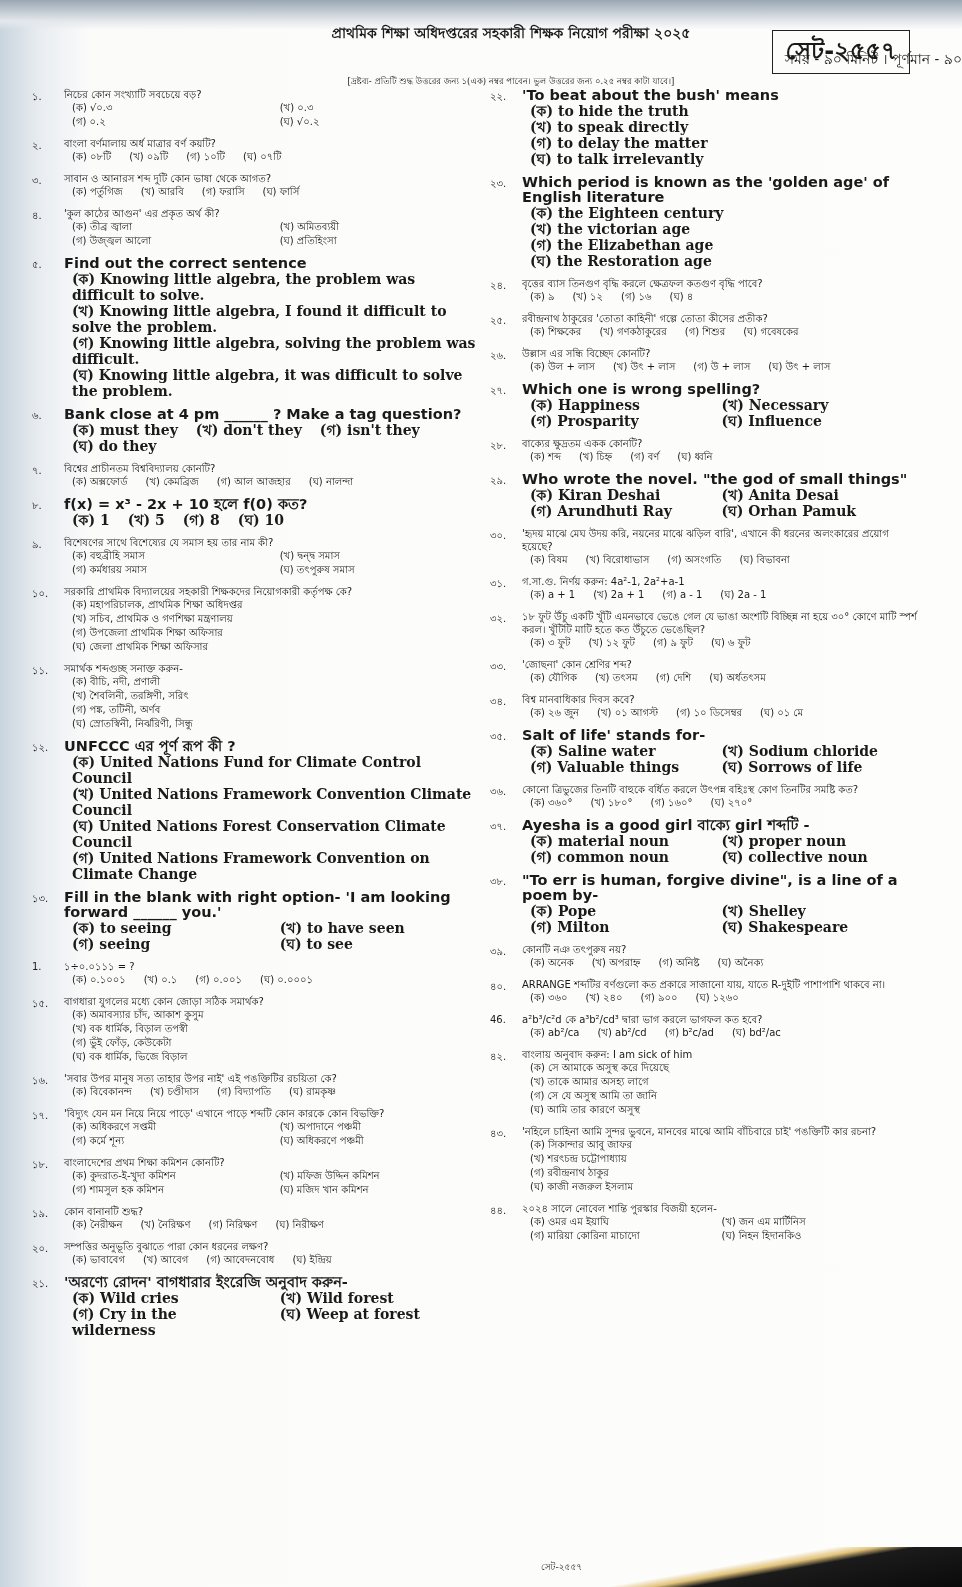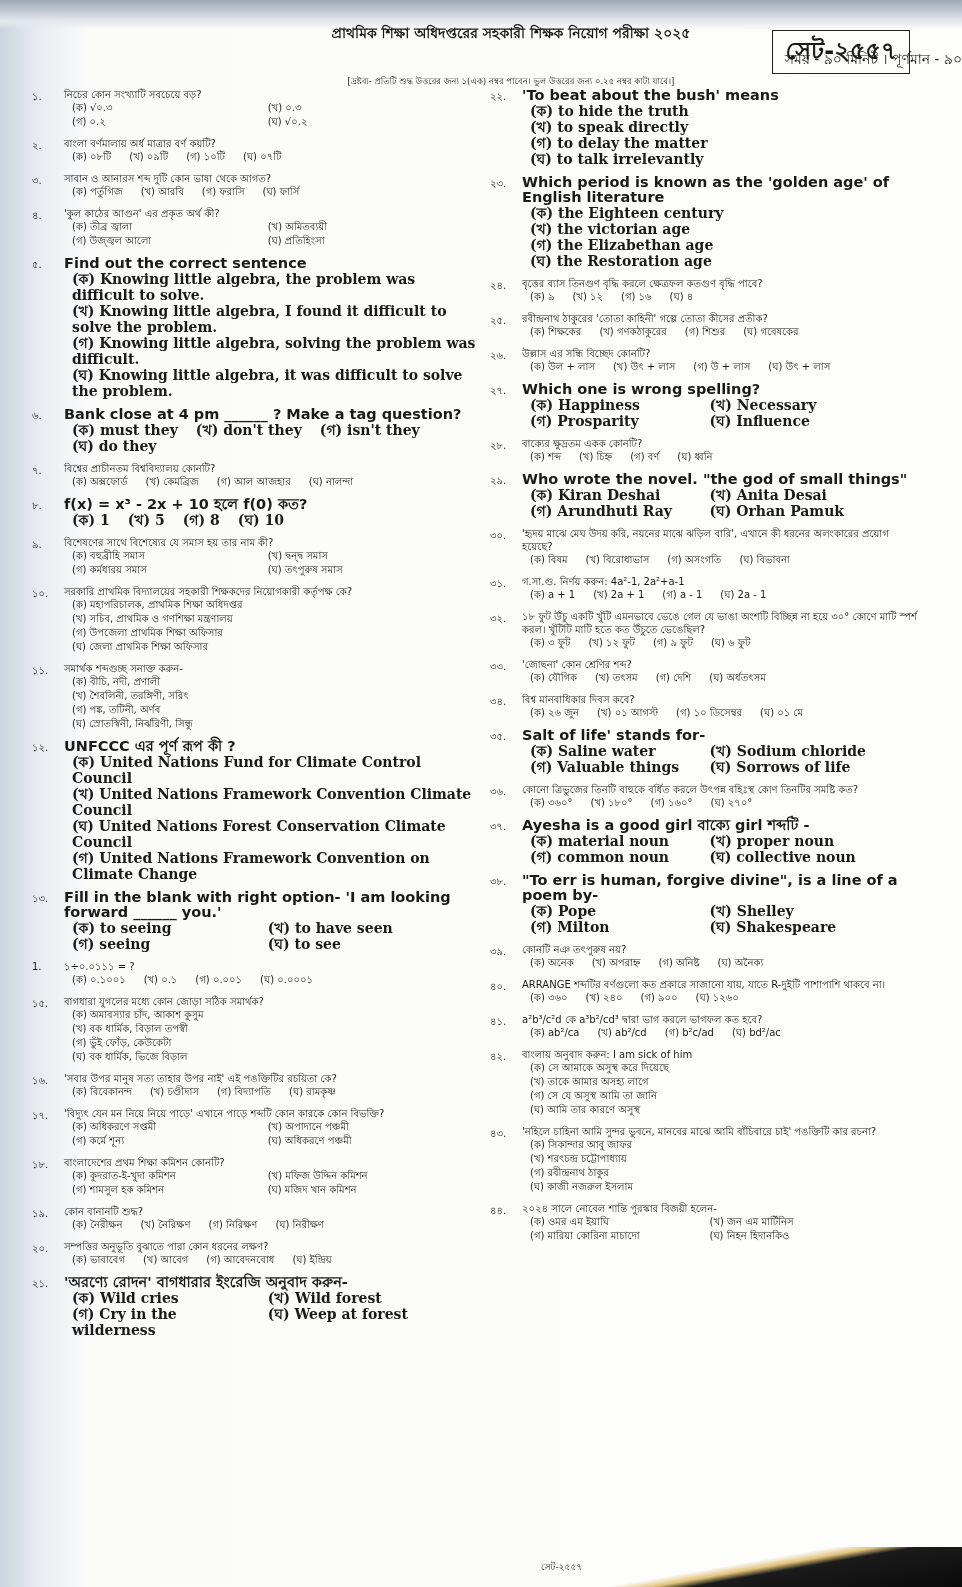--- a/index.html
+++ b/index.html
@@ -21,21 +21,21 @@
   .col.left{left:32px;width:466px;}
   .col.right{left:490px;width:430px;}
   .q{position:relative;padding-left:32px;margin-bottom:8px;}
   .qn{position:absolute;left:0;top:1px;font-size:10px;font-family:"DejaVu Sans",sans-serif;}
   .qt{font-size:10px;line-height:13px;font-family:"DejaVu Sans",sans-serif;}
   .qt.en{font-size:14.5px;line-height:15px;font-weight:bold;}
   .opts{padding-left:8px;display:flex;flex-wrap:wrap;}
   .opt{font-size:10px;line-height:14px;margin-right:18px;font-family:"DejaVu Sans",sans-serif;}
   .opt.en{font-size:14px;line-height:16px;font-weight:bold;font-family:"DejaVu Serif",serif;}
   .opts.stack .opt{width:100%;}
-  .opts.grid2 .opt{width:45%;margin-right:4px;}
+  .opts.grid2 .opt{width:45%;margin-right:16px;}
   .footer{position:absolute;left:541px;top:1560px;font-size:9px;font-family:"DejaVu Sans",sans-serif;}
 </style>
 </head>
 <body>
 
 <div class="topshade"></div>
 
 <div class="header">
   <span class="h-title">প্রাথমিক শিক্ষা অধিদপ্তরের সহকারী শিক্ষক নিয়োগ পরীক্ষা ২০২৫</span>
   <span class="h-sub">সময় - ৯০ মিনিট । পূর্ণমান - ৯০</span>
@@ -440,21 +440,21 @@
       <span class="qn">৪০.</span>
       <div class="qt">ARRANGE শব্দটির বর্ণগুলো কত প্রকারে সাজানো যায়, যাতে R-দুইটি পাশাপাশি থাকবে না।</div>
       <div class="opts row">
         <span class="opt">(ক) ৩৬০</span>
         <span class="opt">(খ) ২৪০</span>
         <span class="opt">(গ) ৯০০</span>
         <span class="opt">(ঘ) ১২৬০</span>
       </div>
     </div>
     <div class="q">
-      <span class="qn">৪১.</span>
+      <span class="qn">46.</span>
       <div class="qt">a²b³/c²d কে a³b²/cd³ দ্বারা ভাগ করলে ভাগফল কত হবে?</div>
       <div class="opts row">
         <span class="opt">(ক) ab²/ca</span>
         <span class="opt">(খ) ab²/cd</span>
         <span class="opt">(গ) b²c/ad</span>
         <span class="opt">(ঘ) bd²/ac</span>
       </div>
     </div>
     <div class="q">
       <span class="qn">৪২.</span>

